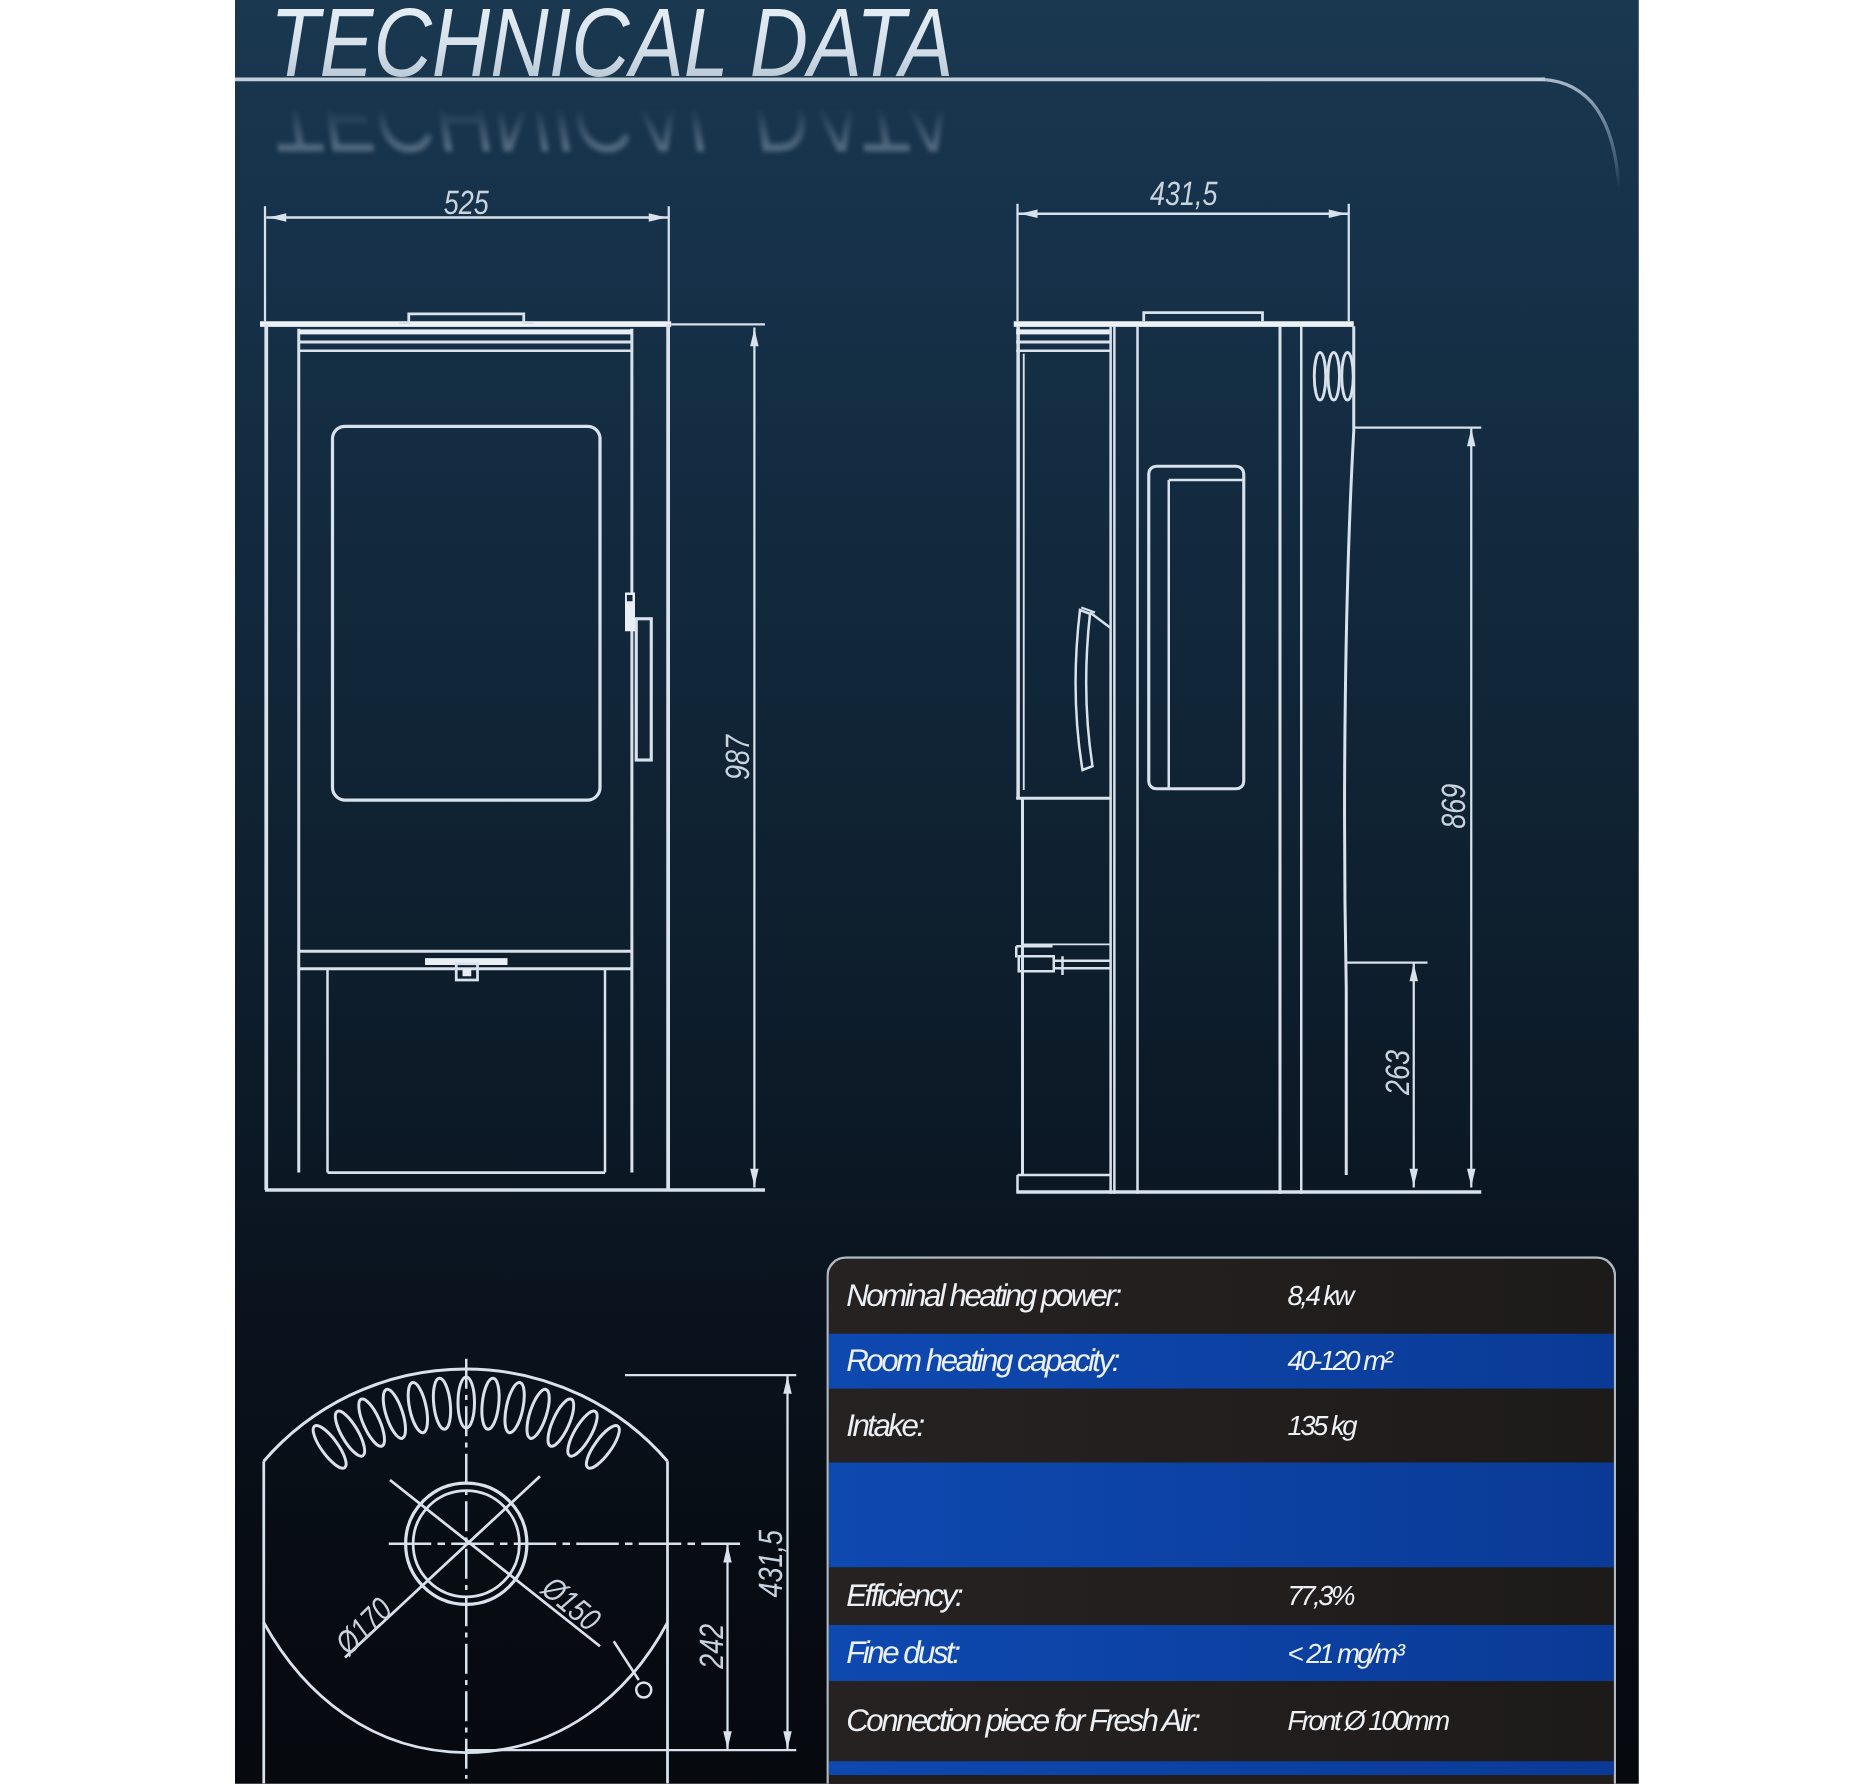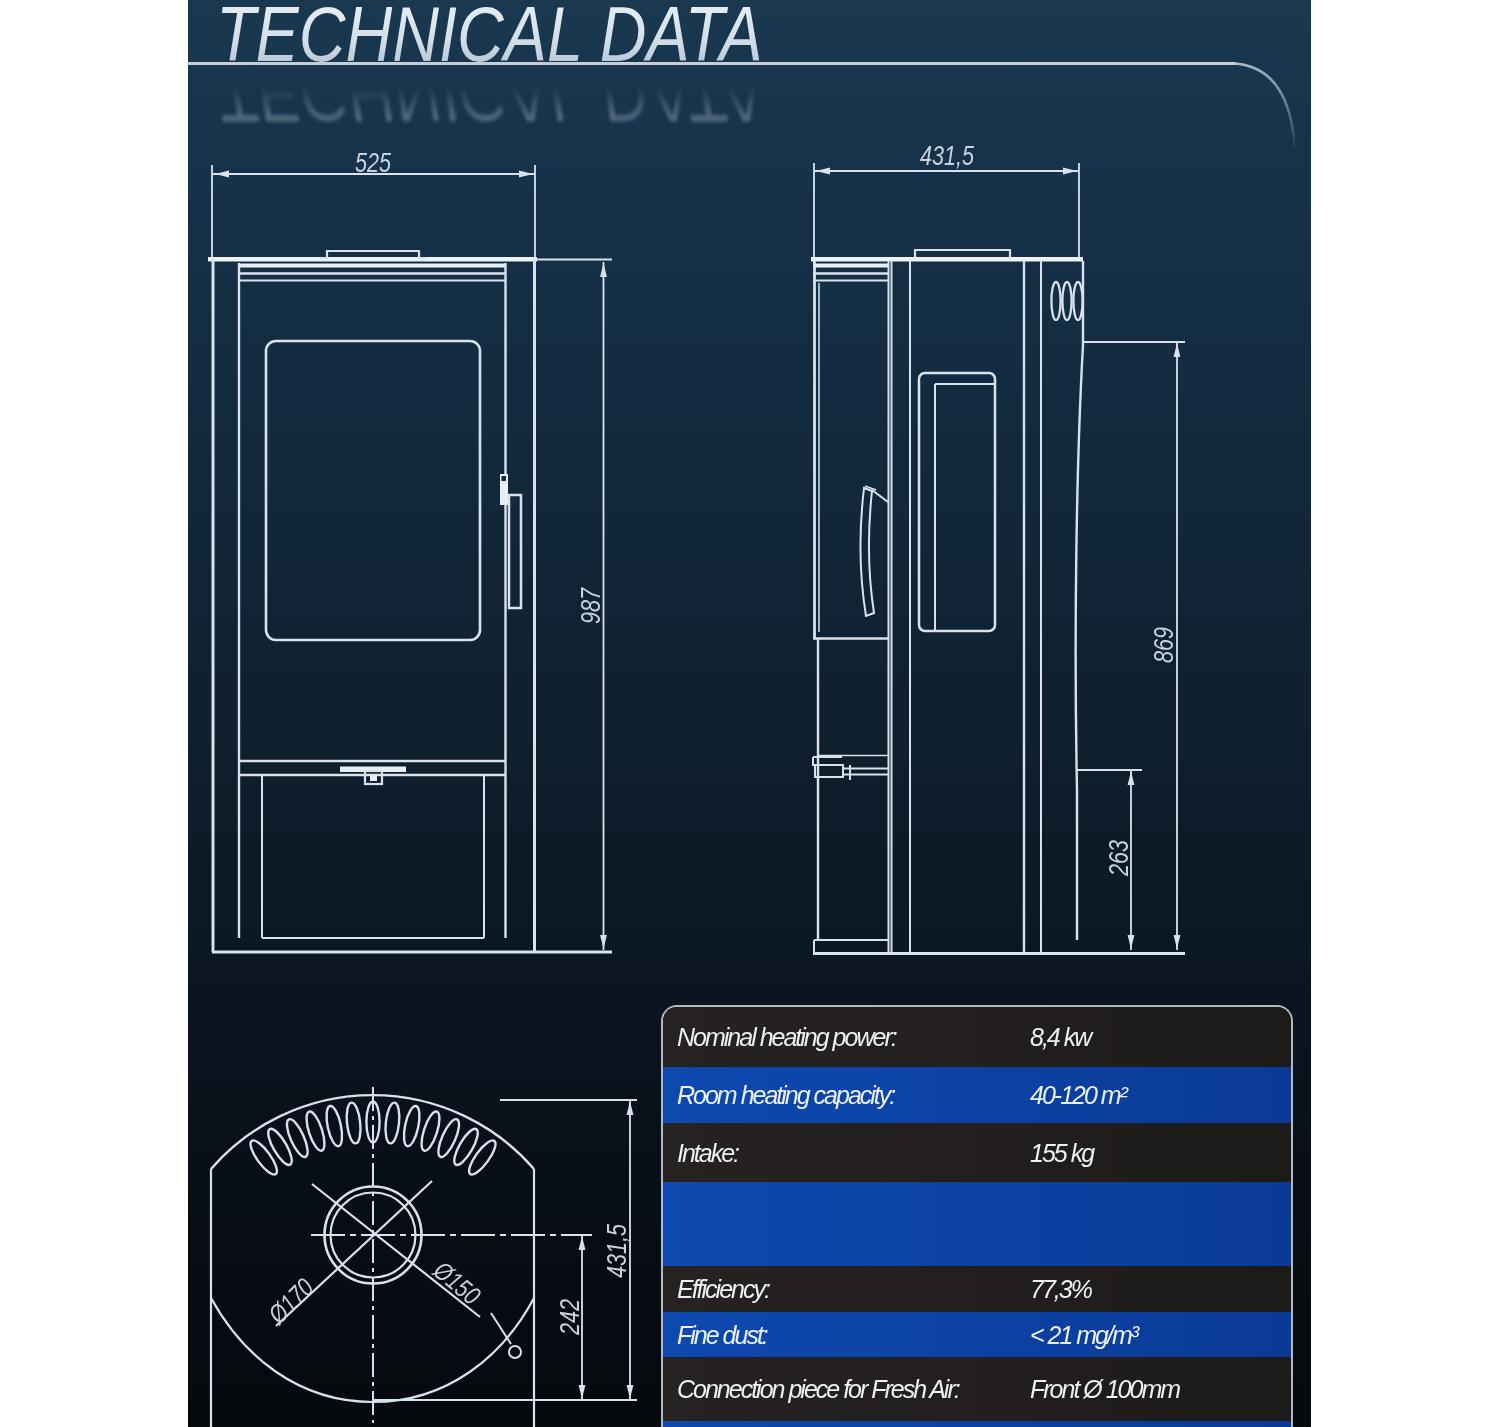--- a/index.html
+++ b/index.html
@@ -12,21 +12,21 @@
 #titleRef{position:absolute;left:28px;top:48px;font-size:78px;letter-spacing:0px;white-space:nowrap;
 transform:scaleX(0.83) scaleY(-1);transform-origin:0 50%;
 background:linear-gradient(180deg,#cbd7e2 0%,#8fa5b8 100%);-webkit-background-clip:text;background-clip:text;color:transparent;
 -webkit-mask-image:linear-gradient(180deg,rgba(0,0,0,.5) 10%, rgba(0,0,0,0) 58%);mask-image:linear-gradient(180deg,rgba(0,0,0,.5) 10%,rgba(0,0,0,0) 58%);
 filter:blur(2px);}
 .tbl{position:absolute;left:473px;top:1005px;width:632px;height:424px;box-sizing:border-box;border:2.5px solid #aeb9c2;border-bottom:none;border-radius:16px 16px 0 0;overflow:hidden;background:#211e1d;}
 .row{position:relative;width:100%;}
 .dark{background:linear-gradient(90deg,#262221,#1d1b1a);}
 .blue{background:linear-gradient(90deg,#0e49b0,#0a3a96);}
 .row .lab{position:absolute;left:14px;top:50%;transform:translateY(-50%);font-size:25px;letter-spacing:-2px;color:#edf1f5;}
-.row .val{position:absolute;left:367px;top:50%;transform:translateY(-50%);font-size:25px;letter-spacing:-2px;color:#edf1f5;line-height:36px;}
+.row .val{position:absolute;left:367px;top:50%;transform:translateY(-50%);font-size:22px;letter-spacing:-2px;color:#edf1f5;line-height:36px;}
 </style>
 </head>
 <body>
 
 <div id="pagebg"></div>
 
 <div id="stage">
 
   <div id="title">TECHNICAL DATA</div>
 
@@ -247,28 +247,28 @@
 <text x="0" y="0" transform="translate(429,1251) rotate(-90) scale(0.8,1)" fill="#c9d3dd" font-size="27" text-anchor="middle" dominant-baseline="central" font-family="Liberation Sans, sans-serif">431,5</text>
   </svg>
 
   <div class="tbl">
 
     <div class="row dark" style="height:60px">
         <span class="lab">Nominal heating power:</span>
         <span class="val">8,4 kw</span>
       </div>
 
-    <div class="row blue" style="height:56px">
+    <div class="row blue" style="height:44px">
         <span class="lab">Room heating capacity:</span>
         <span class="val">40-120 m²</span>
       </div>
 
     <div class="row dark" style="height:59px">
         <span class="lab">Intake:</span>
-        <span class="val">155 kg</span>
+        <span class="val">135 kg</span>
       </div>
 
     <div class="row blue" style="height:84px">
       </div>
 
     <div class="row dark" style="height:46px">
         <span class="lab">Efficiency:</span>
         <span class="val">77,3%</span>
       </div>
 

